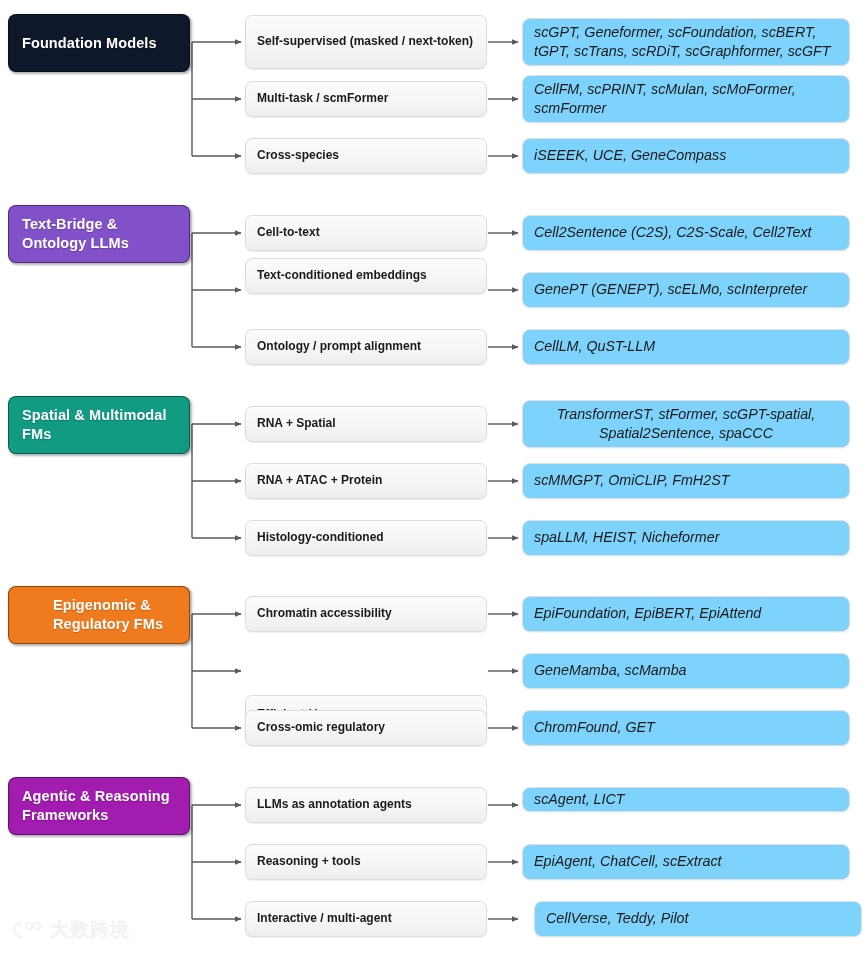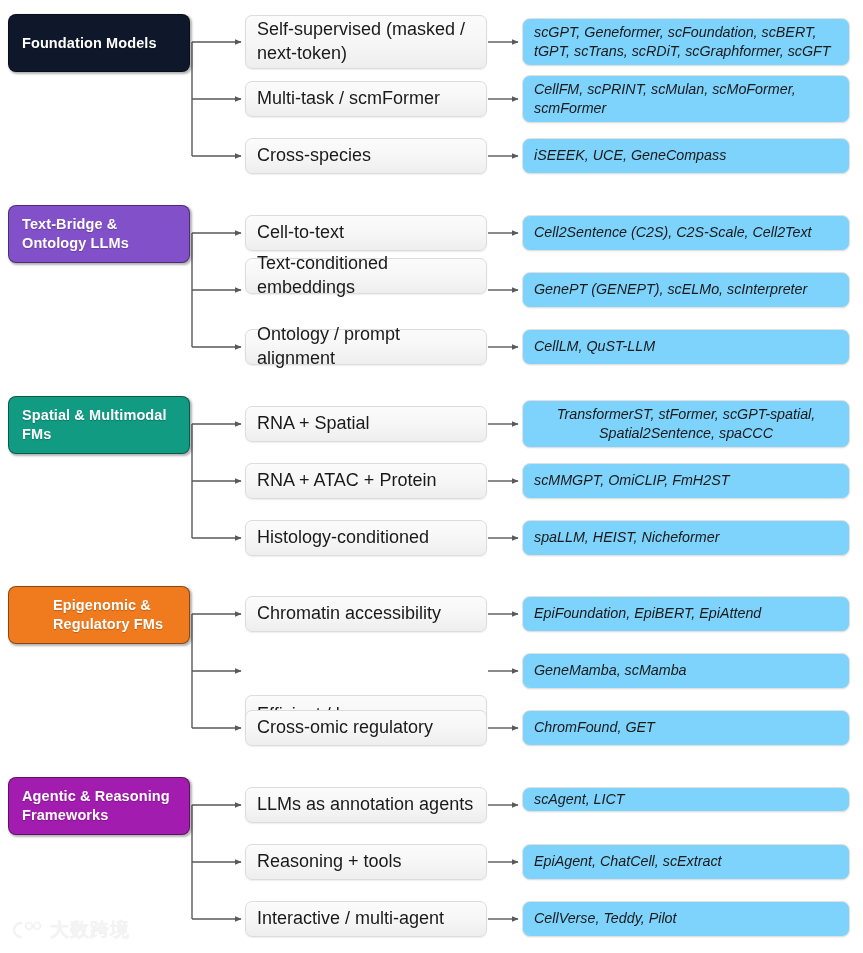--- a/index.html
+++ b/index.html
@@ -64,23 +64,23 @@
   .mid-node {
     left: 245px;
     width: 242px;
     border: 1px solid #dcdcdc;
     background: linear-gradient(to bottom, #fbfbfb 0%, #f7f7f7 45%, #eeeeee 100%);
     box-shadow: 0 1px 1.5px rgba(0,0,0,0.07);
     padding: 6px 11px;
   }
   .mid-label {
     color: #1a1a1a;
-    font-size: 18px;
+    font-size: 12px;
     line-height: 1.32;
-    font-weight: normal;
+    font-weight: bold;
   }
 
   
   .right-node {
     left: 522px;
     width: 328px;
     border: 1px solid #e0e0e0;
     background: #7dd3fc;
     border-radius: 8px;
     box-shadow: 0 1px 1.5px rgba(0,0,0,0.05);
@@ -265,21 +265,21 @@
       </div>
       <div class="node mid-node" style="top: 844px; height: 36px;">
         <div class="mid-label">Reasoning + tools</div>
       </div>
       <div class="node right-node" style="top: 844px; height: 36px;">
         <div class="right-label">EpiAgent, ChatCell, scExtract</div>
       </div>
       <div class="node mid-node" style="top: 901px; height: 36px;">
         <div class="mid-label">Interactive / multi-agent</div>
       </div>
-      <div class="node right-node" style="top: 901px; height: 36px;">
+      <div class="node right-node" style="top: 901px; height: 36px; margin-left: 12px;">
         <div class="right-label">CellVerse, Teddy, Pilot</div>
       </div>
     </div>
 
   <div class="watermark">
     <div class="wm-mark">
       <svg width="34" height="22" viewBox="0 0 34 22" xmlns="http://www.w3.org/2000/svg">
         <path d="M11 4 A7 7 0 1 0 11 18" stroke="#e9e9e9" stroke-width="2.6" fill="none" stroke-linecap="round"></path>
         <circle cx="19" cy="7" r="3.4" stroke="#e9e9e9" stroke-width="2" fill="none"></circle>
         <circle cx="27" cy="7" r="3.4" stroke="#e9e9e9" stroke-width="2" fill="none"></circle>

